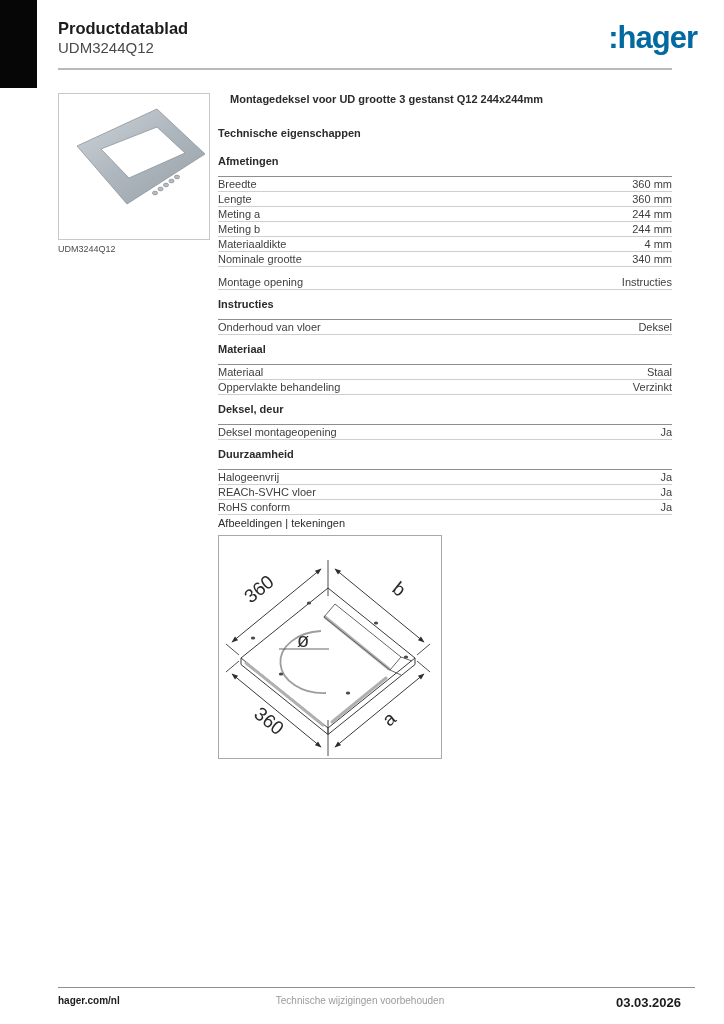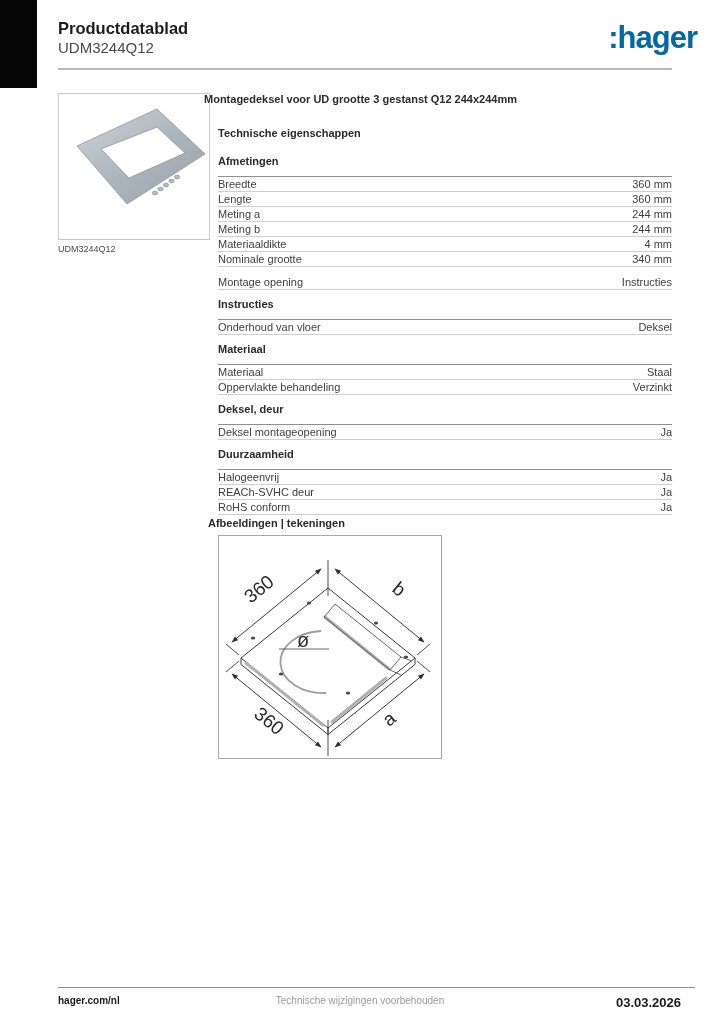--- a/index.html
+++ b/index.html
@@ -12,32 +12,32 @@
   .hdr-sub{position:absolute;left:58px;top:39px;font-size:15px;color:#4a4a4a;}
   .logo{position:absolute;left:560px;top:20px;width:137px;text-align:right;
         font-size:31px;font-weight:bold;letter-spacing:-1px;}
   .hdr-rule{position:absolute;left:58px;top:68px;width:614px;height:2px;background:#b9b9b9;}
 
   
   .img-box{position:absolute;left:58px;top:93px;width:150px;height:145px;border:1px solid #c9c9c9;background:#fff;}
   .img-caption{position:absolute;left:58px;top:244px;font-size:9px;color:#4c4c4c;}
 
   
-  .prod-title{position:absolute;left:204px;top:93px;width:454px;font-size:11px;font-weight:bold;color:#2b2b2b;}
+  .prod-title{position:absolute;left:230px;top:93px;width:454px;font-size:11px;font-weight:bold;color:#2b2b2b;}
   .tech-heading{position:absolute;left:218px;top:127px;font-size:11px;font-weight:bold;color:#2b2b2b;}
   .specs{position:absolute;left:218px;top:155px;width:454px;}
   .sec{margin-top:8px;}
   .sec:first-child{margin-top:0;}
   .sec-title{font-size:11px;font-weight:bold;color:#2b2b2b;height:13px;line-height:13px;
              border-bottom:1px solid #8e8e8e;padding-bottom:8px;}
   .sec-row{display:flex;justify-content:space-between;height:14px;line-height:14.5px;
            font-size:11px;color:#3e3e3e;border-bottom:1px solid #cfcfcf;}
   .sec-row .val{text-align:center;}
 
-  .images-heading{position:absolute;left:208px;top:517px;font-size:11px;font-weight:bold;color:#2b2b2b;}
+  .images-heading{position:absolute;left:218px;top:517px;font-size:11px;font-weight:normal;color:#2b2b2b;}
   .draw-box{position:absolute;left:218px;top:535px;width:222px;height:222px;border:1px solid #a8a8a8;background:#fff;}
 
   
   .ftr-rule{position:absolute;left:58px;top:987px;width:637px;height:1px;background:#8f8f8f;}
   .ftr-site{position:absolute;left:58px;top:995px;font-size:10px;font-weight:bold;color:#1c1c1c;}
   .ftr-note{position:absolute;left:16px;right:0;top:995px;text-align:center;font-size:10px;color:#9b9b9b;}
   .ftr-date{position:absolute;right:23px;top:995px;font-size:13px;font-weight:bold;color:#1c1c1c;}
 
   svg text{font-family:"Liberation Sans", sans-serif;}
 </style>
@@ -137,21 +137,21 @@
           <span class="val">Ja</span>
         </div>
       </div>
       <div class="sec">
         <div class="sec-title">Duurzaamheid</div>
         <div class="sec-row">
           <span class="lbl">Halogeenvrij</span>
           <span class="val">Ja</span>
         </div>
         <div class="sec-row">
-          <span class="lbl">REACh-SVHC deur</span>
+          <span class="lbl">REACh-SVHC vloer</span>
           <span class="val">Ja</span>
         </div>
         <div class="sec-row">
           <span class="lbl">RoHS conform</span>
           <span class="val">Ja</span>
         </div>
       </div>
     </div>
 
   <div class="images-heading">Afbeeldingen | tekeningen</div>

